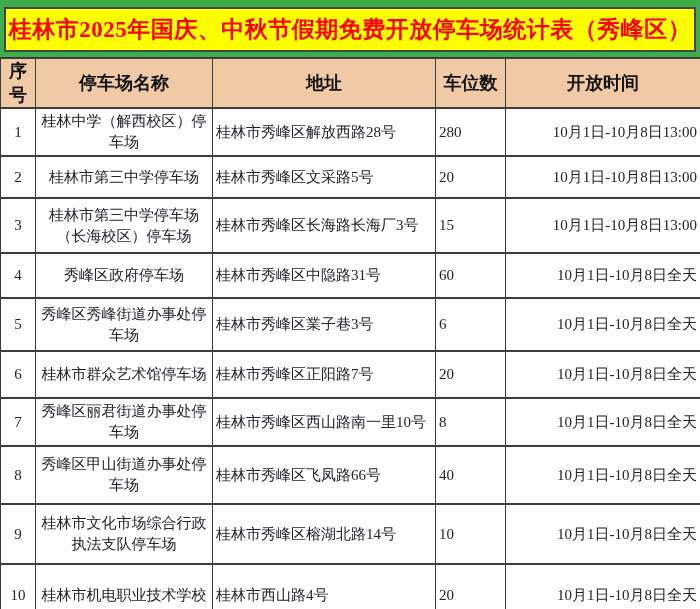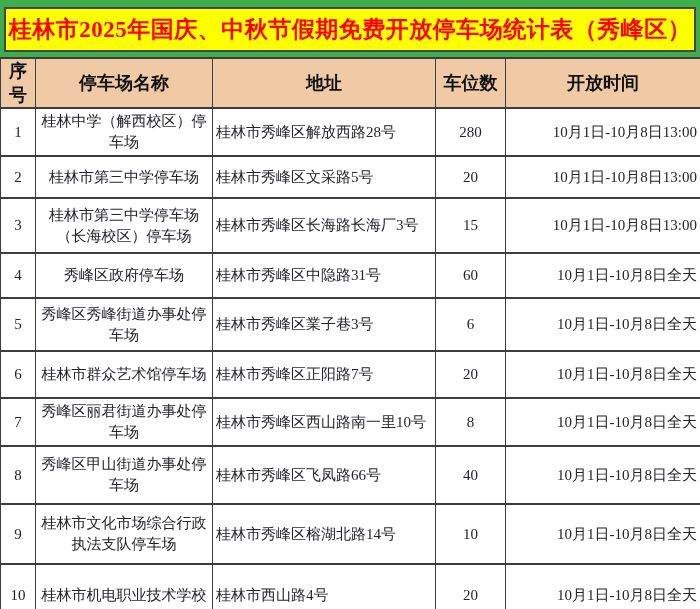--- a/index.html
+++ b/index.html
@@ -58,21 +58,21 @@
     color: #111;
   }
   table.parking td {
     font-size: 15px;
     padding: 2px 3px;
     line-height: 1.4;
   }
   .c-idx    { text-align: center; font-size: 14px; }
   .c-name   { text-align: center; padding-left: 6px; padding-right: 2px; }
   .c-addr   { }
-  .c-spaces { text-align: center; font-size: 14px; margin-top: 40px; }
+  .c-spaces { text-align: left; font-size: 14px; margin-top: 40px; }
   .c-time   { text-align: right; white-space: nowrap; }
   
   tbody tr:nth-child(1)  { height: 45px; }
   tbody tr:nth-child(2)  { height: 42px; }
   tbody tr:nth-child(3)  { height: 55px; }
   tbody tr:nth-child(4)  { height: 45px; }
   tbody tr:nth-child(5)  { height: 53px; }
   tbody tr:nth-child(6)  { height: 47px; }
   tbody tr:nth-child(7)  { height: 47px; }
   tbody tr:nth-child(8)  { height: 58px; }

